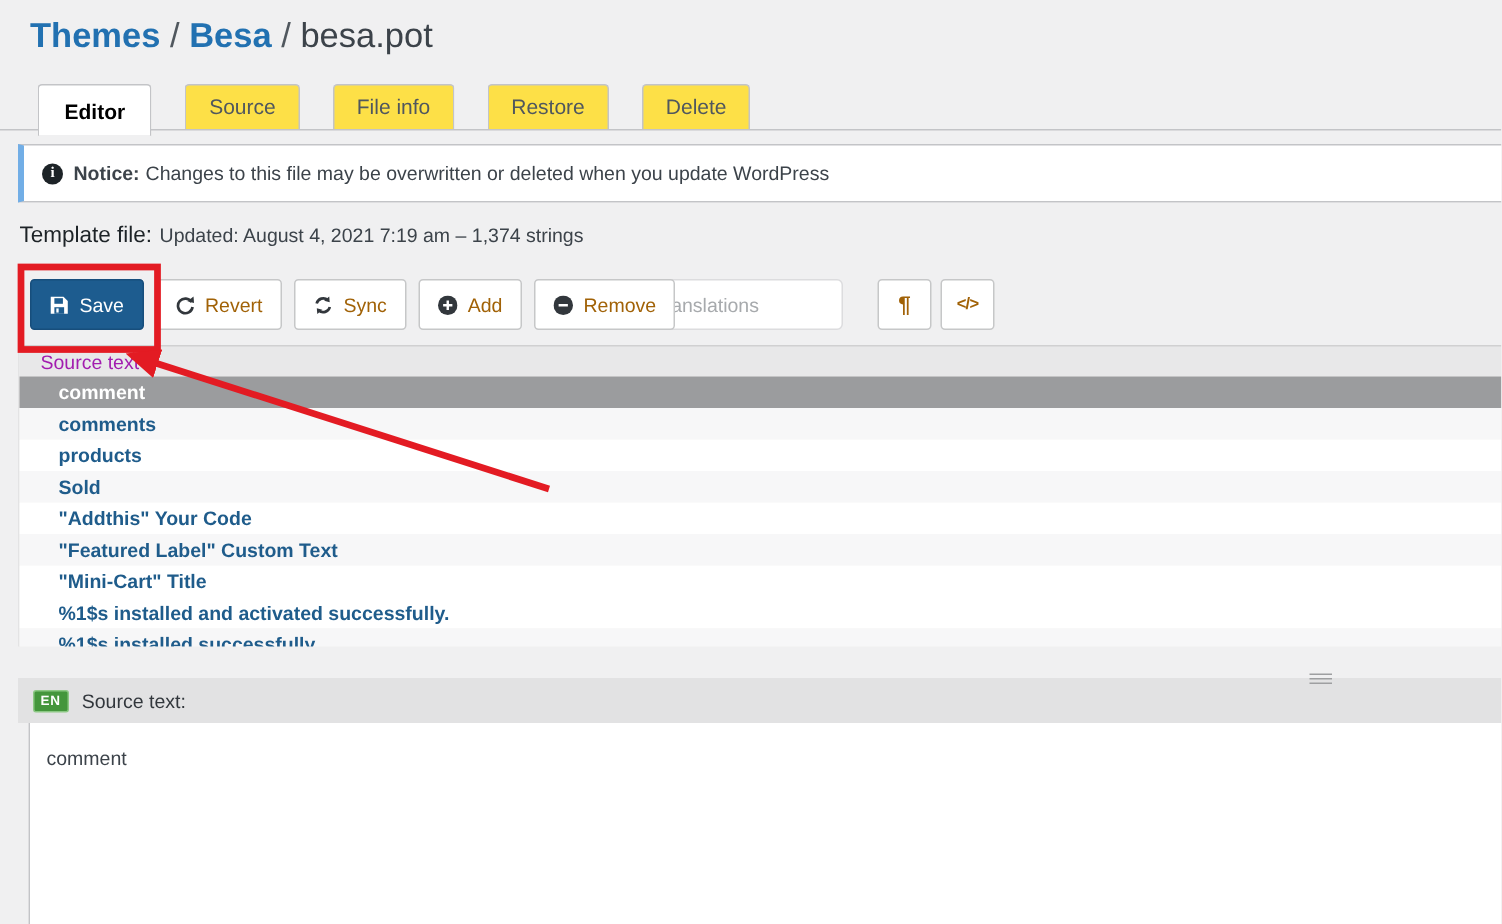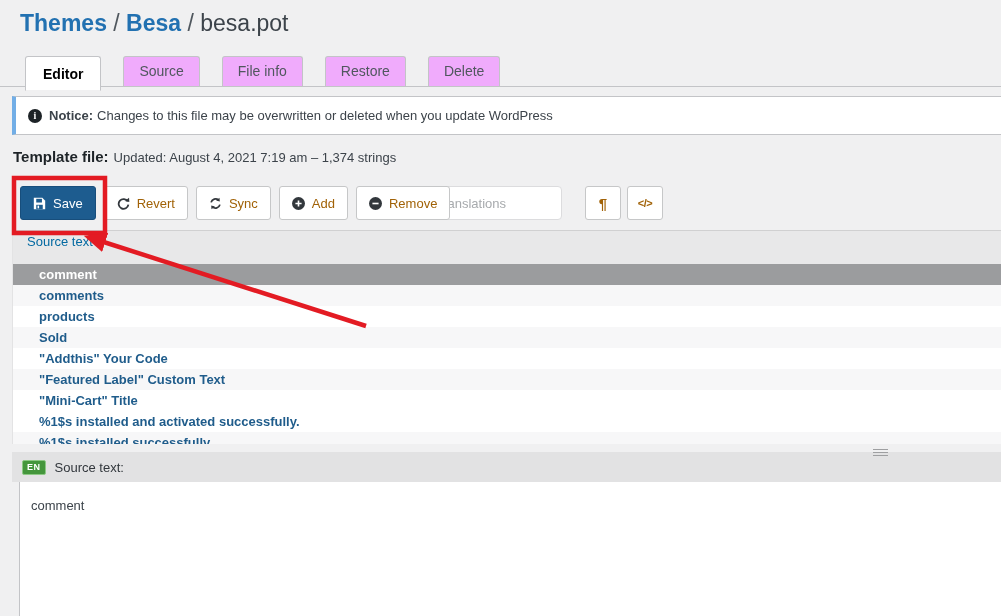--- a/index.html
+++ b/index.html
@@ -18,21 +18,21 @@
   .breadcrumb {
     position:absolute; left:20px; top:10px; margin:0;
     font-size:23px; font-weight:400; color:#3c434a; white-space:pre;
   }
   .breadcrumb a { color:#2271b1; text-decoration:none; cursor:pointer;font-weight:bold; }
   .breadcrumb .sep { color:#50575e; white-space:pre; }
 
   
   .tabs { position:absolute; left:25px; top:52px; height:34px; display:flex; align-items:flex-end; gap:22px; z-index:2; }
   .tab {
-    background:#f0abfc; border:1px solid #c3c4c7; border-bottom:none;
+    background:#fde047; border:1px solid #c3c4c7; border-bottom:none;
     border-radius:3px 3px 0 0; padding:7px 15px 8px;
     font-size:14px; color:#50575e; cursor:pointer; line-height:1;
   }
   .tab.active {
     background:#fff; color:#000; font-weight:700;
     padding:10px 17px 9px; margin-bottom:-5px;
     border-bottom:1px solid #f0f0f1; z-index:3;
   }
   .tabline { position:absolute; left:0; top:86px; width:100%; height:1px; background:#c3c4c7; z-index:1; }
 
@@ -45,21 +45,21 @@
   .info-icon {
     width:14px; height:14px; border-radius:50%; background:#1d2327; color:#fff;
     display:inline-flex; align-items:center; justify-content:center;
     font-size:10px; font-weight:700; font-family:"Liberation Serif", serif;
     margin-right:7px; flex:none;
   }
   .notice b { margin-right:4px; }
 
   
   .file-meta { position:absolute; left:13px; top:148px; font-size:13px; color:#3c434a; }
-  .file-meta .meta-title { font-size:15px; font-weight:700; color:#1d2327; margin-right:5px; }
+  .file-meta .meta-title { font-size:15px; font-weight:400; color:#1d2327; margin-right:5px; }
 
   
   .toolbar { position:absolute; left:20px; top:186px; height:28px; display:flex; gap:8px; z-index:1; }
   .btn {
     display:inline-flex; align-items:center; gap:7px; height:34px; padding:0 12px;
     background:#fff; border:1px solid #c6c7c8; border-radius:3px;
     font-size:13px; color:#a16207; cursor:pointer; font-family:inherit;
   }
   .btn-save { background:#1d5c8f; border-color:#174e7c; color:#fff; }
   .btn .ico { display:inline-flex; flex:none; }
@@ -69,22 +69,22 @@
     font-size:13px; color:#3c434a; font-family:inherit; background:#fff;
   }
   .filter-input::placeholder { color:#a7aaad; }
   .btn-sq { position:absolute; top:186px; width:36px; height:34px; justify-content:center; padding:0; }
   .btn-pilcrow { left:585px; font-size:15px; font-weight:700; }
   .btn-code { left:627px; font-size:11px; font-weight:700; letter-spacing:-0.5px; }
 
   
   .list { position:absolute; left:12px; top:230px; right:0; border-left:1px solid #e3e3e4; }
   .list-header {
-    height:34px; line-height:21px; background:#e8e8e9; border-top:1px solid #d0d0d1;
-    color:#0369a1; font-size:13px; padding-left:14px;
+    height:21px; line-height:21px; background:#e8e8e9; border-top:1px solid #d0d0d1;
+    color:#a21caf; font-size:13px; padding-left:14px;
   }
   .row {
     height:21px; line-height:21px; padding-left:26px;
     font-size:13px; font-weight:700; color:#1f5c8b;
     background:#fff; white-space:nowrap; overflow:hidden; cursor:pointer;
   }
   .row.alt { background:#f7f7f8; }
   .row.selected { background:#9b9c9e; color:#fff; }
   .row.partial { height:12px; }
 

